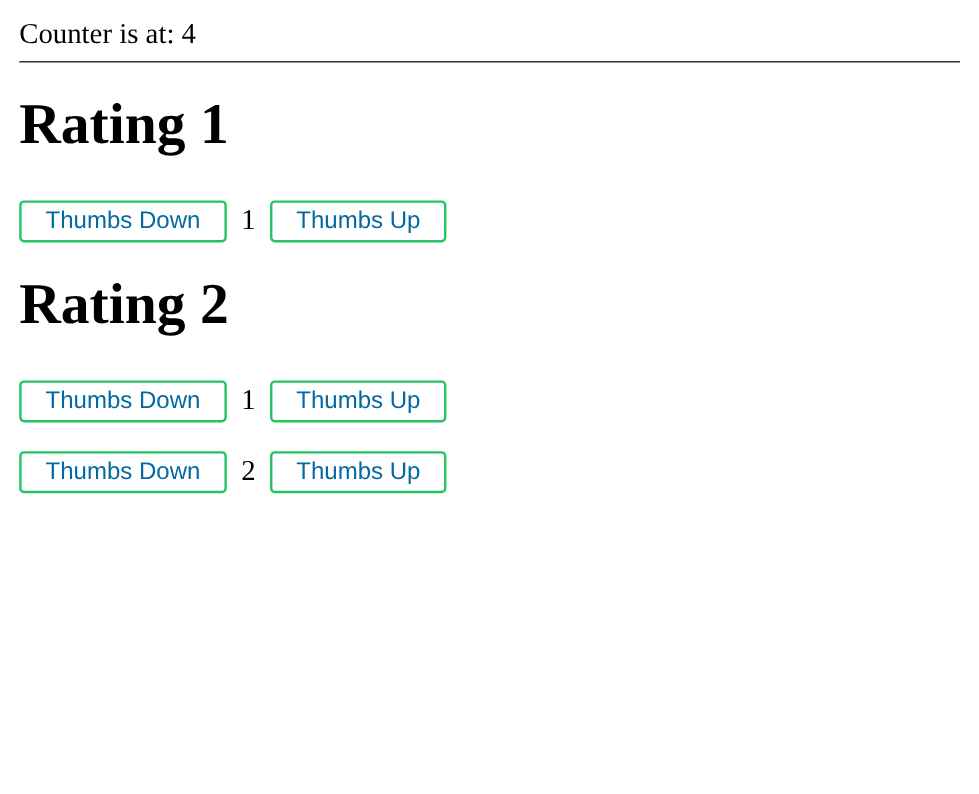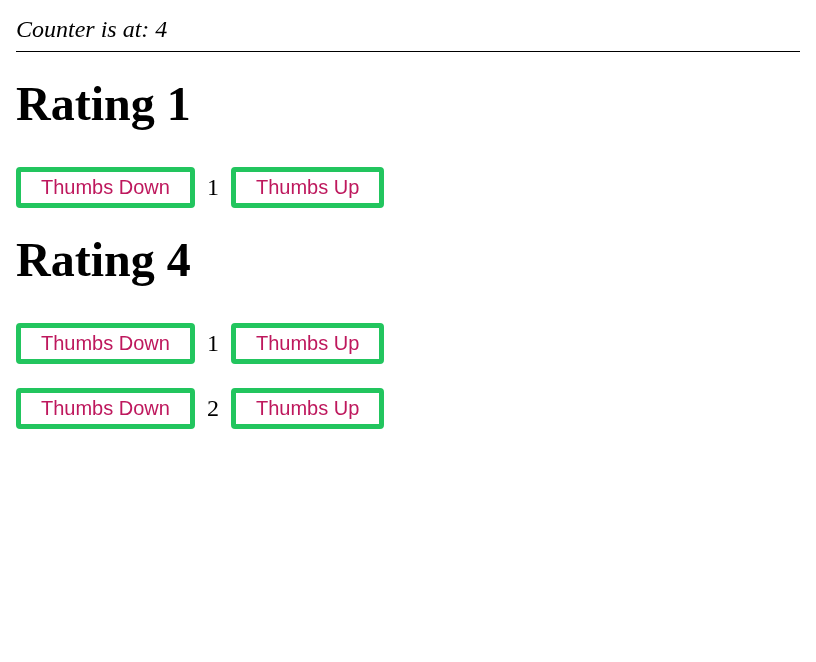--- a/index.html
+++ b/index.html
@@ -9,21 +9,20 @@
       font-family: "Times New Roman", Times, serif;
       margin: 0;
       padding: 16px;
       background: #fff;
       color: #000;
       font-size: 24px;
     }
     .counter-line {
       font-size: 24px;
       margin-bottom: 8px;
-      font-style: italic;
     }
     hr {
       border: none;
       border-top: 1px solid #000;
       margin: 8px 0 24px 0;
     }
     .rating-block {
       margin-bottom: 24px;
     }
     .rating-title {
@@ -34,24 +33,24 @@
     .rating-controls {
       display: flex;
       align-items: center;
       gap: 10px;
     }
     button {
       font-family: Arial, Helvetica, sans-serif;
       font-size: 20px;
       padding: 4px 20px;
       background: #fff;
-      border: 5px solid #22c55e;
+      border: 2px solid #22c55e;
       border-radius: 4px;
       cursor: pointer;
-      color: #be185d;
+      color: #0369a1;
     }
     .rating-value {
       font-size: 24px;
       min-width: 16px;
       text-align: center;
     }
   </style>
 </head>
 <body>
 
@@ -64,21 +63,21 @@
 <div class="rating-block">
   <h1 class="rating-title">Rating 1</h1>
   <div class="rating-controls">
     <button>Thumbs Down</button>
     <span class="rating-value">1</span>
     <button>Thumbs Up</button>
   </div>
 </div>
 
 <div class="rating-block">
-  <h1 class="rating-title">Rating 4</h1>
+  <h1 class="rating-title">Rating 2</h1>
   <div class="rating-controls">
     <button>Thumbs Down</button>
     <span class="rating-value">1</span>
     <button>Thumbs Up</button>
   </div>
 </div>
 
 <div class="rating-block">
   <div class="rating-controls">
     <button>Thumbs Down</button>

